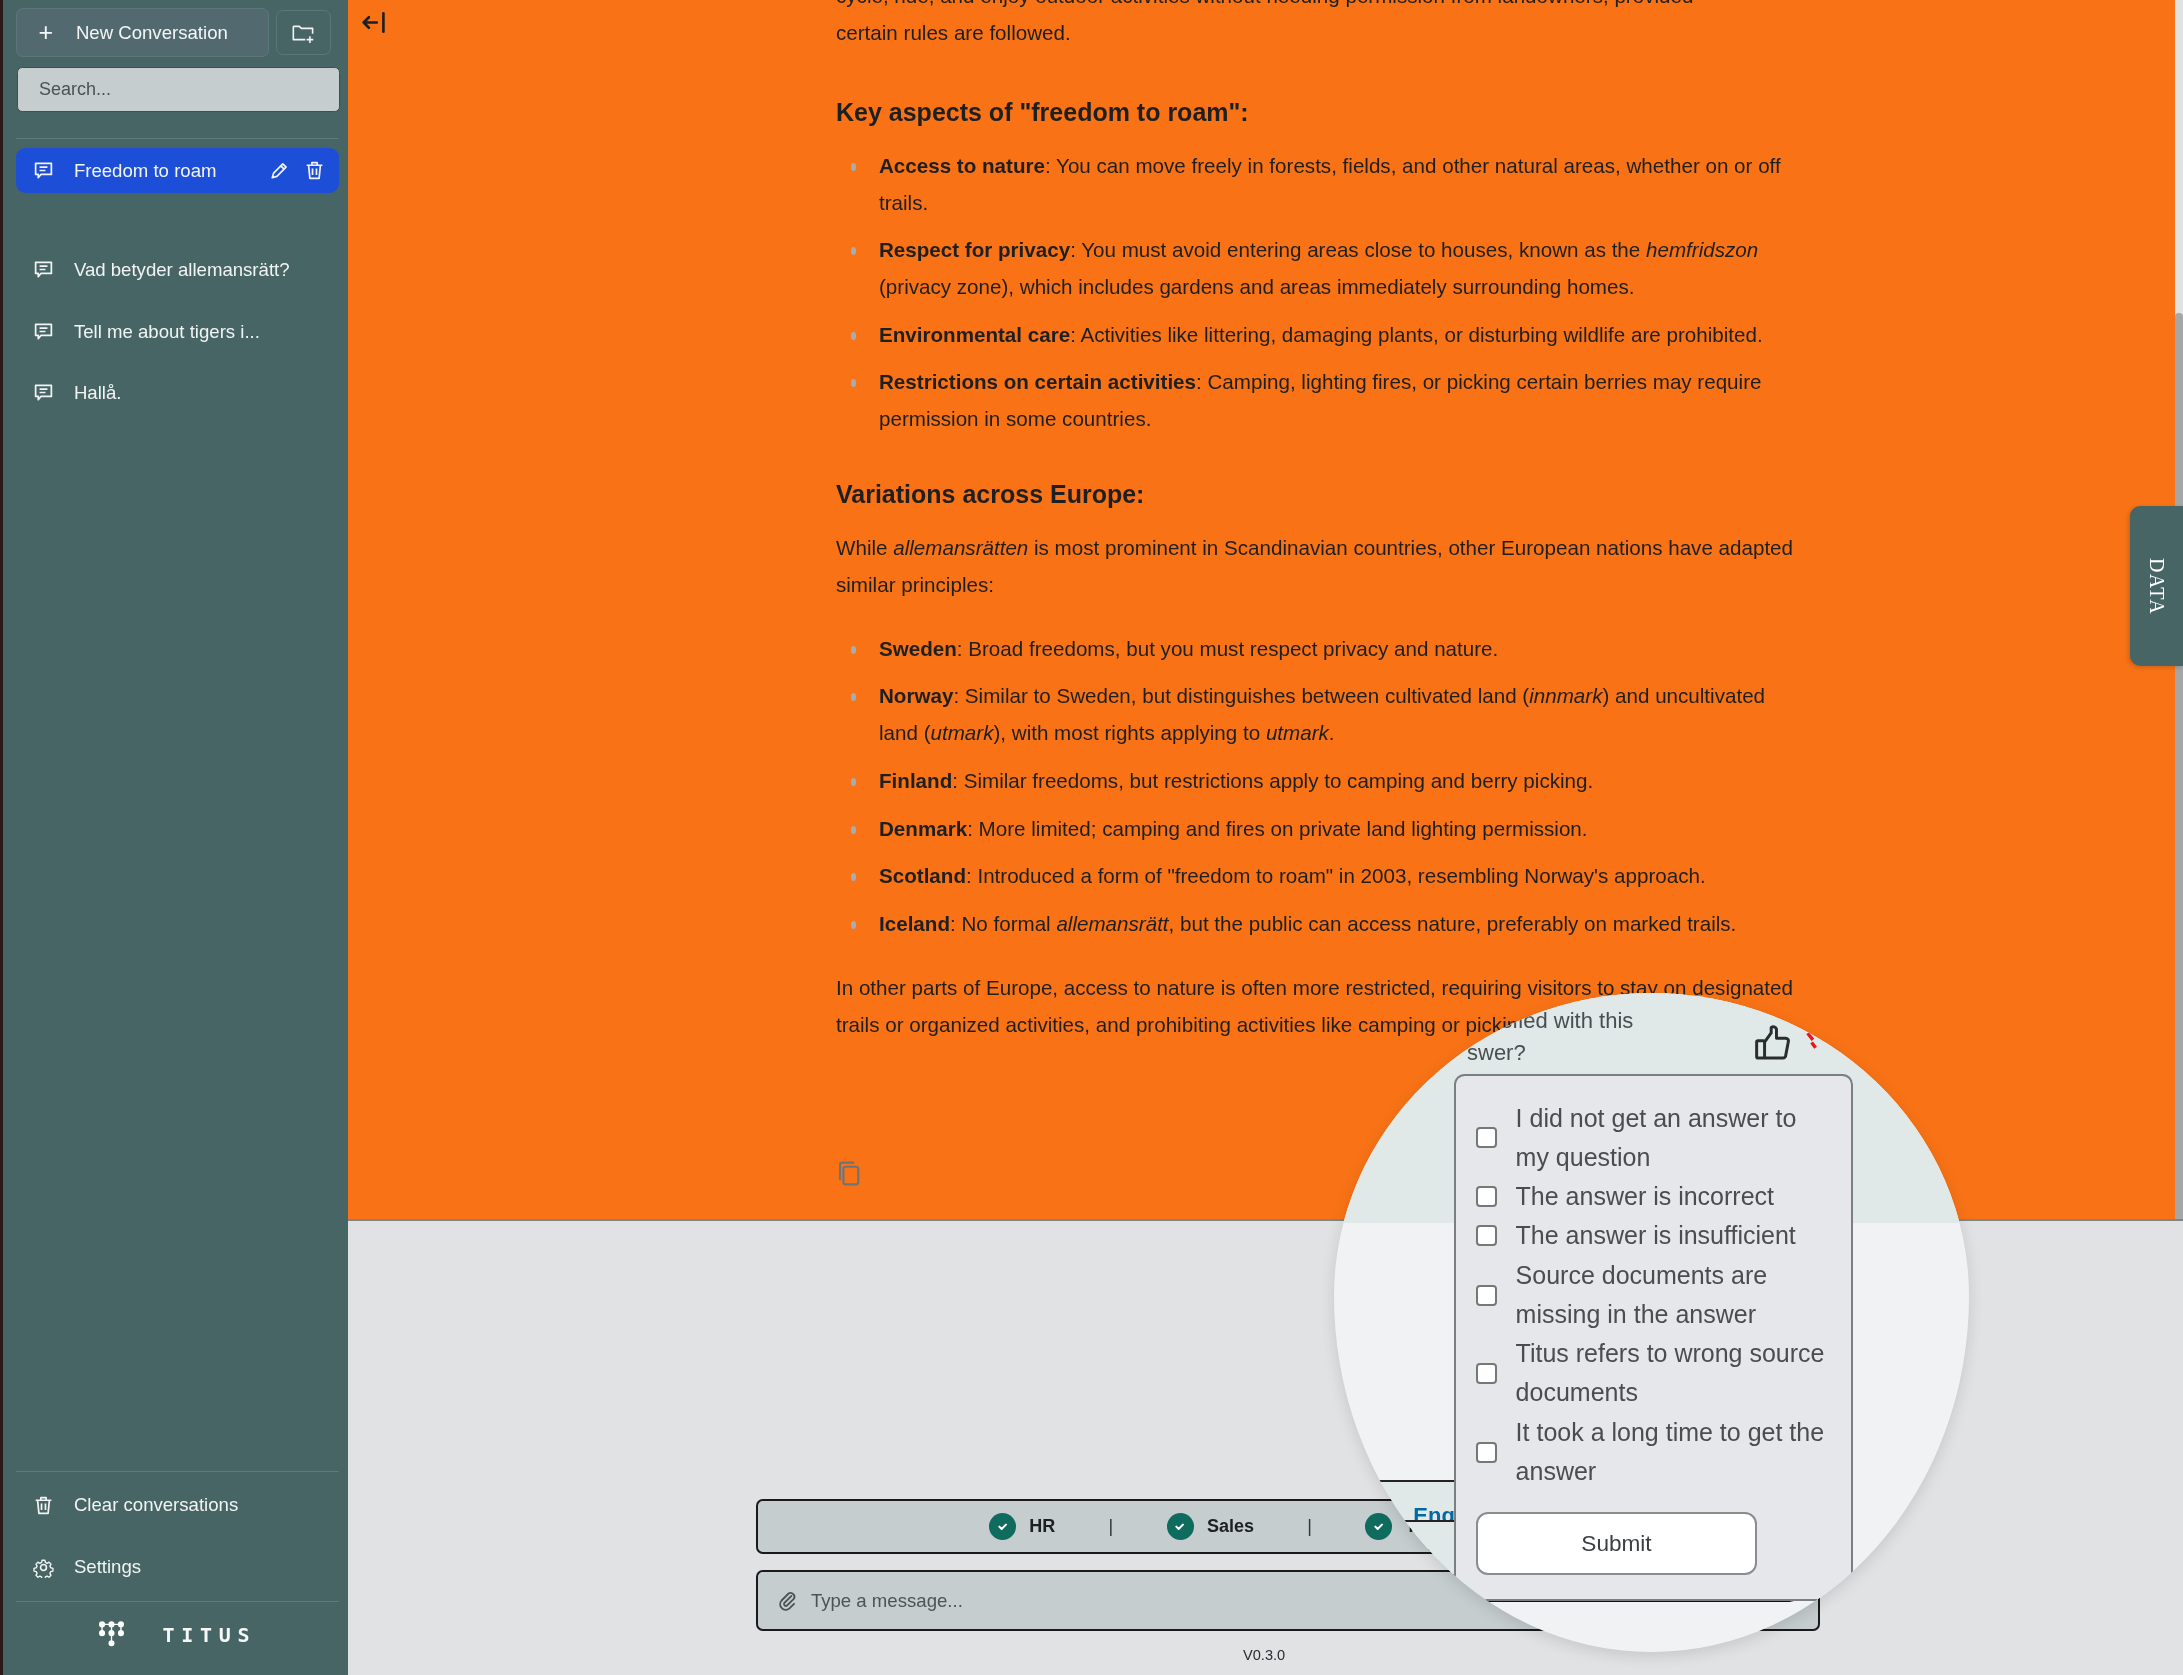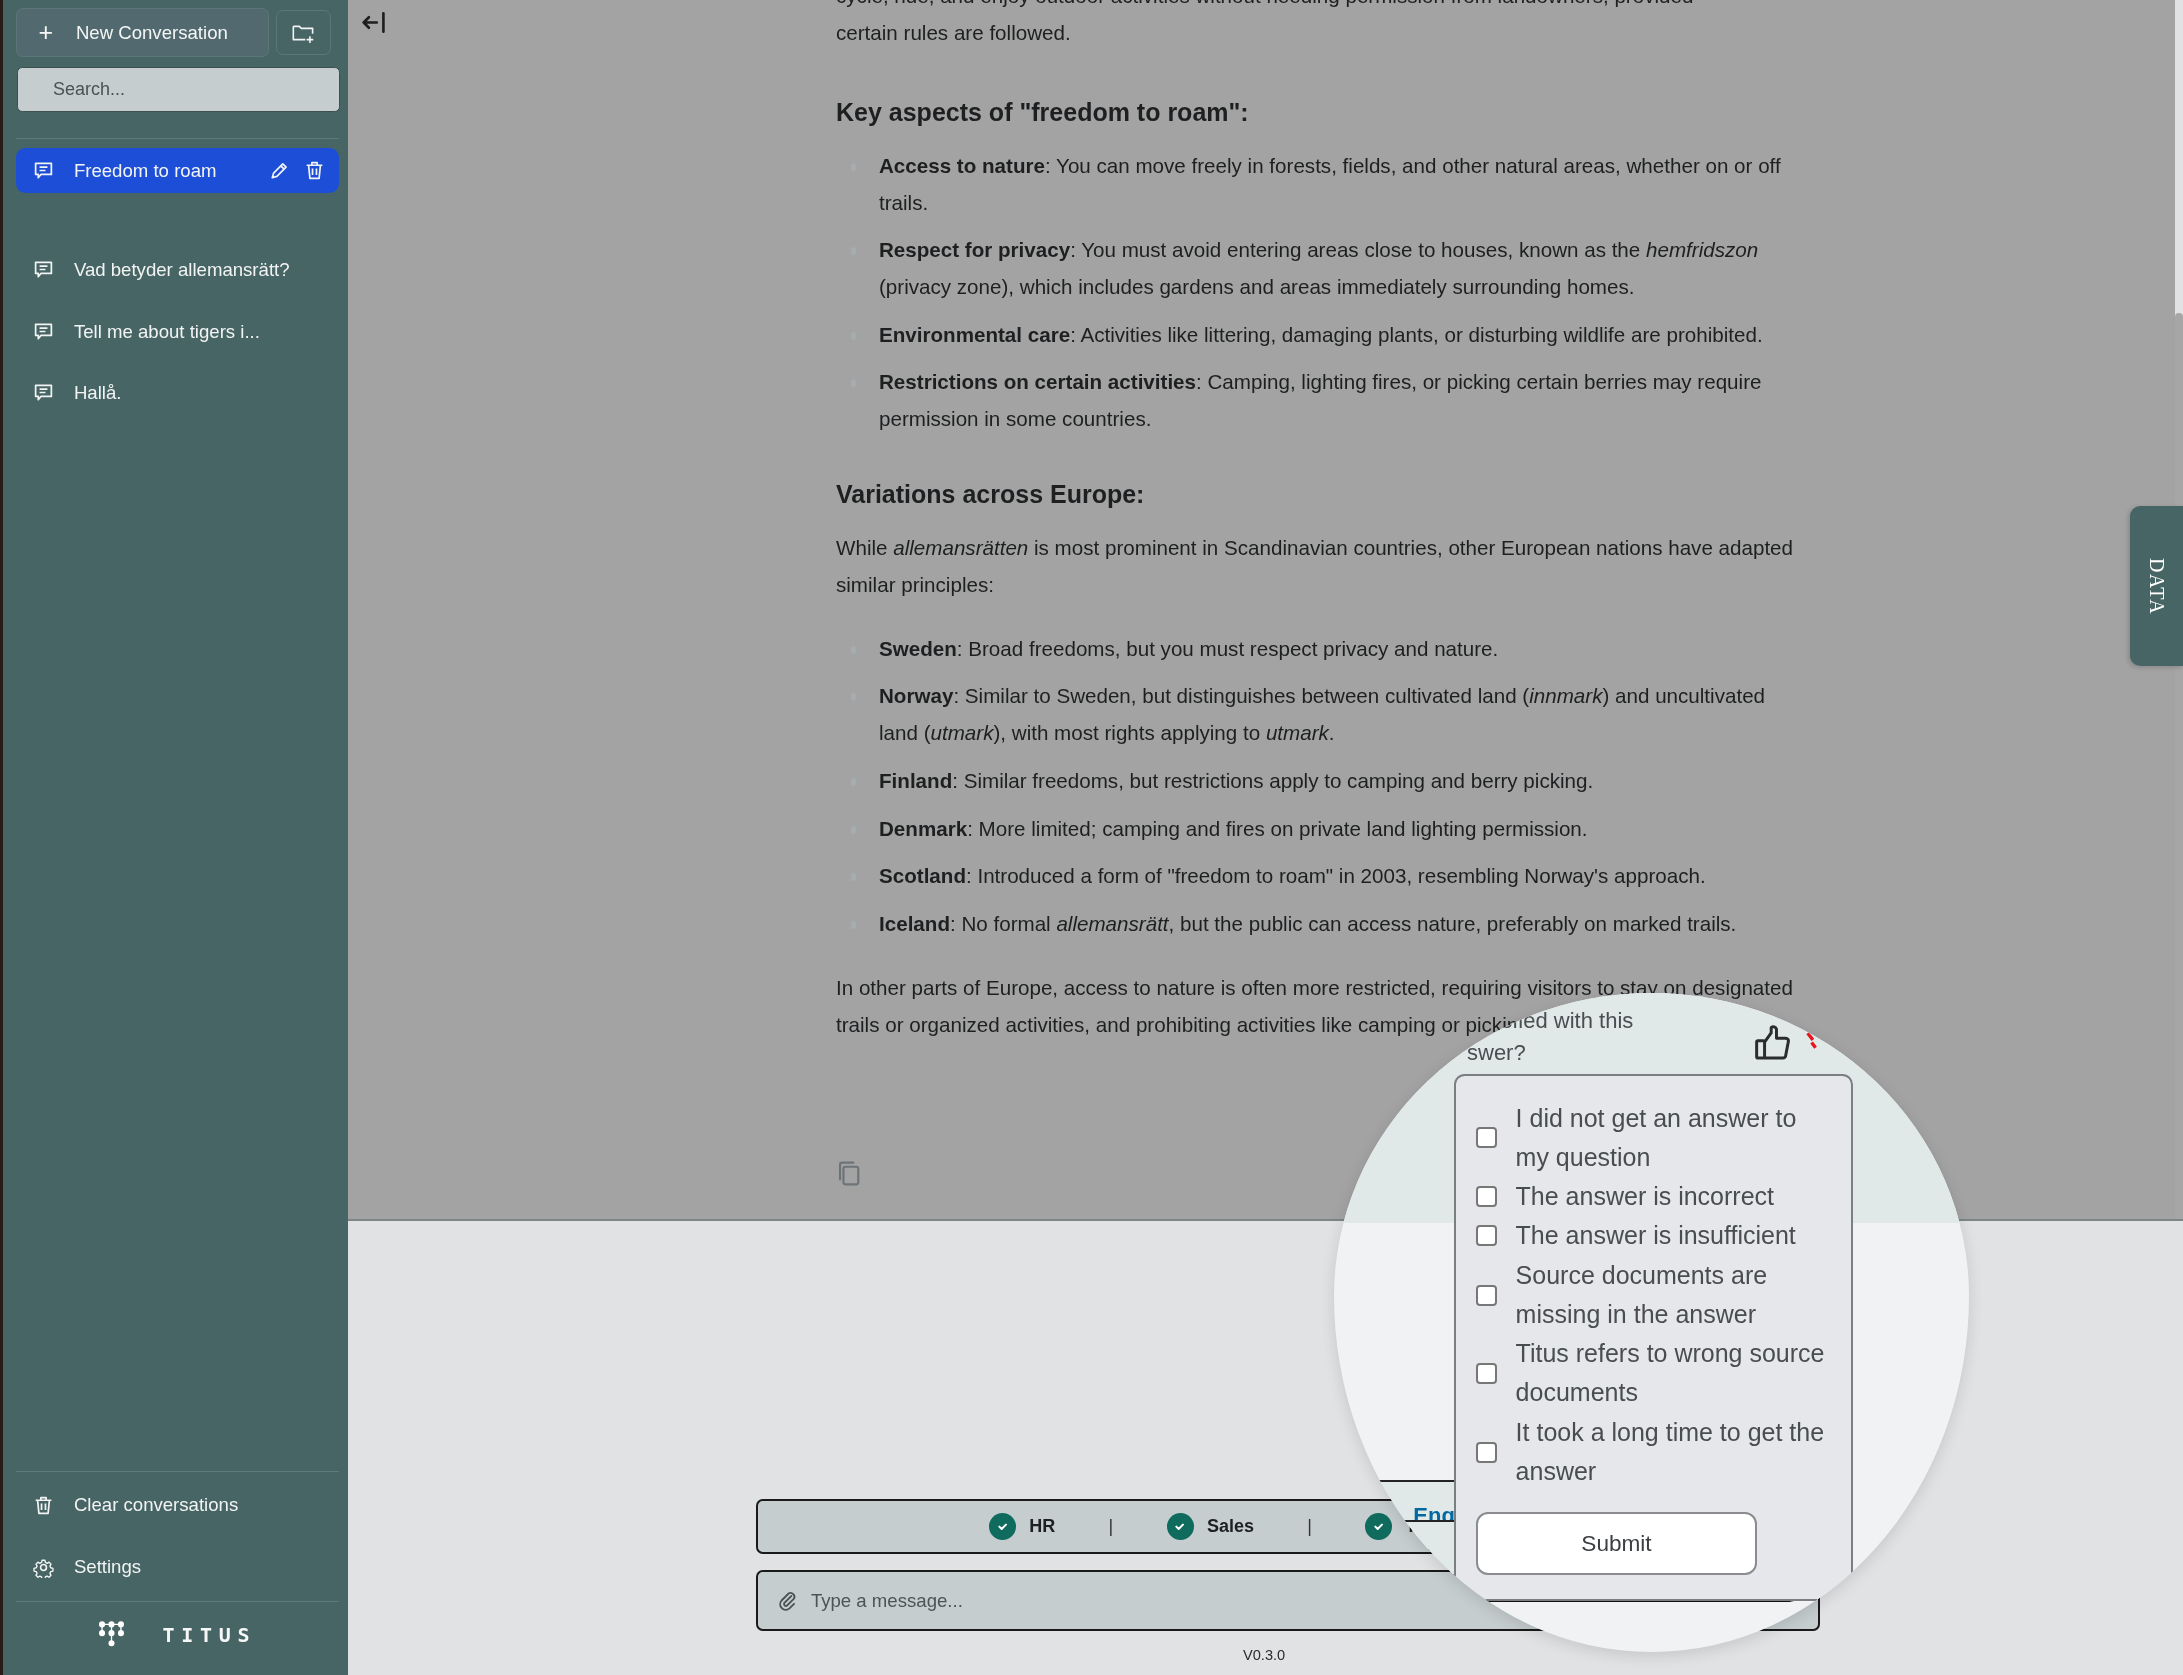--- a/index.html
+++ b/index.html
@@ -4,35 +4,35 @@
 <style>
   * { box-sizing: border-box; margin: 0; padding: 0; }
   html, body { width: 2183px; height: 1675px; overflow: hidden; }
   body { position: relative; font-family: "Liberation Sans", sans-serif; background: #e0e2e4; color: #1d1f20; }
 
   
   .sidebar { position: absolute; left: 0; top: 0; width: 348px; height: 1675px; background: #476564; border-left: 3.3px solid #2a1a18; }
   .btn-new { position: absolute; left: 13.3px; top: 8px; width: 253px; height: 49px; border: 1.3px solid #5d7677; background: #526a6f; border-radius: 6.7px; color: #f4f6f6; display: flex; align-items: center; font-size: 18.6px; }
   .btn-new .plus { width: 20px; margin-left: 18.6px; margin-right: 20px; font-size: 25px; font-weight: 300; line-height: 1; text-align: center; }
   .btn-folder { position: absolute; left: 273px; top: 10px; width: 55px; height: 45px; border: 1.3px solid #5d7677; border-radius: 6.7px; display: flex; align-items: center; justify-content: center; }
-  .search { position: absolute; left: 14px; top: 67px; width: 323px; height: 45px; border-radius: 5.3px; border: 1.3px solid #3d5050; background: #c5cdce; padding-left: 35px; font-size: 18px; color: #3c4444; font-family: "Liberation Sans", sans-serif; outline: none; }
+  .search { position: absolute; left: 14px; top: 67px; width: 323px; height: 45px; border-radius: 5.3px; border: 1.3px solid #3d5050; background: #c5cdce; padding-left: 21px; font-size: 18px; color: #3c4444; font-family: "Liberation Sans", sans-serif; outline: none; }
   .search::placeholder { color: #4a5252; }
   .divider { position: absolute; left: 13.3px; width: 323px; height: 1.3px; background: #5e7b7b; }
   .conv { position: absolute; left: 13.3px; width: 323px; height: 45px; display: flex; align-items: center; color: #f2f4f4; font-size: 18.6px; border-radius: 9.3px; }
   .conv.active { background: #1d4ed8; }
   .conv .cicon { width: 21px; height: 21px; margin-left: 16.6px; margin-right: 20px; display: flex; }
   .conv .label { flex: 1; white-space: nowrap; }
   .conv .act { width: 21px; height: 21px; display: flex; margin-right: 14px; }
   .sb-link { position: absolute; left: 13.3px; width: 323px; height: 40px; display: flex; align-items: center; color: #f2f4f4; font-size: 18.6px; }
   .sb-link .sicon { width: 21px; height: 21px; margin-left: 16.6px; margin-right: 20px; display: flex; }
   .logo { position: absolute; left: 0; width: 348px; top: 1616px; height: 37px; display: flex; align-items: center; justify-content: center; color: #fff; gap: 19px; }
   .logo .word { font-family: "DejaVu Sans Mono", monospace; font-size: 20px; letter-spacing: 6.7px; margin-left: 18.6px; font-weight: bold; color: #f6f8f8; }
 
   
-  .chat { position: absolute; left: 348px; top: 0; width: 1835px; height: 1221px; background: #a3a3a3; border-bottom: 2px solid #7d8587; overflow: hidden; }
+  .chat { position: absolute; left: 348px; top: 0; width: 1835px; height: 1221px; background: #f97316; border-bottom: 2px solid #7d8587; overflow: hidden; }
   .collapse { position: absolute; left: 13.3px; top: 9.3px; width: 29px; height: 27px; }
   .content { position: absolute; left: 488px; top: -22.6px; width: 958px; font-size: 20.6px; line-height: 37px; color: #1d1f20; }
   .content p { margin-bottom: 27px; }
   .content h3 { font-size: 25px; font-weight: bold; margin-top: 45px; margin-bottom: 17.3px; line-height: 33px; }
   .content ul { list-style: none; margin-bottom: 27px; }
   .content li { position: relative; padding-left: 43px; margin-bottom: 10.6px; }
   .content li::before { content: ""; position: absolute; left: 14.6px; top: 16px; width: 5.3px; height: 8px; border-radius: 50%; background: #a6adb0; }
   .content b { font-weight: bold; }
   .copy { position: absolute; left: 488px; top: 1160px; width: 27px; height: 27px; }
   .scrollbar { position: absolute; right: 0; top: 0; width: 8px; height: 1221px; background: #e0e2e4; }

